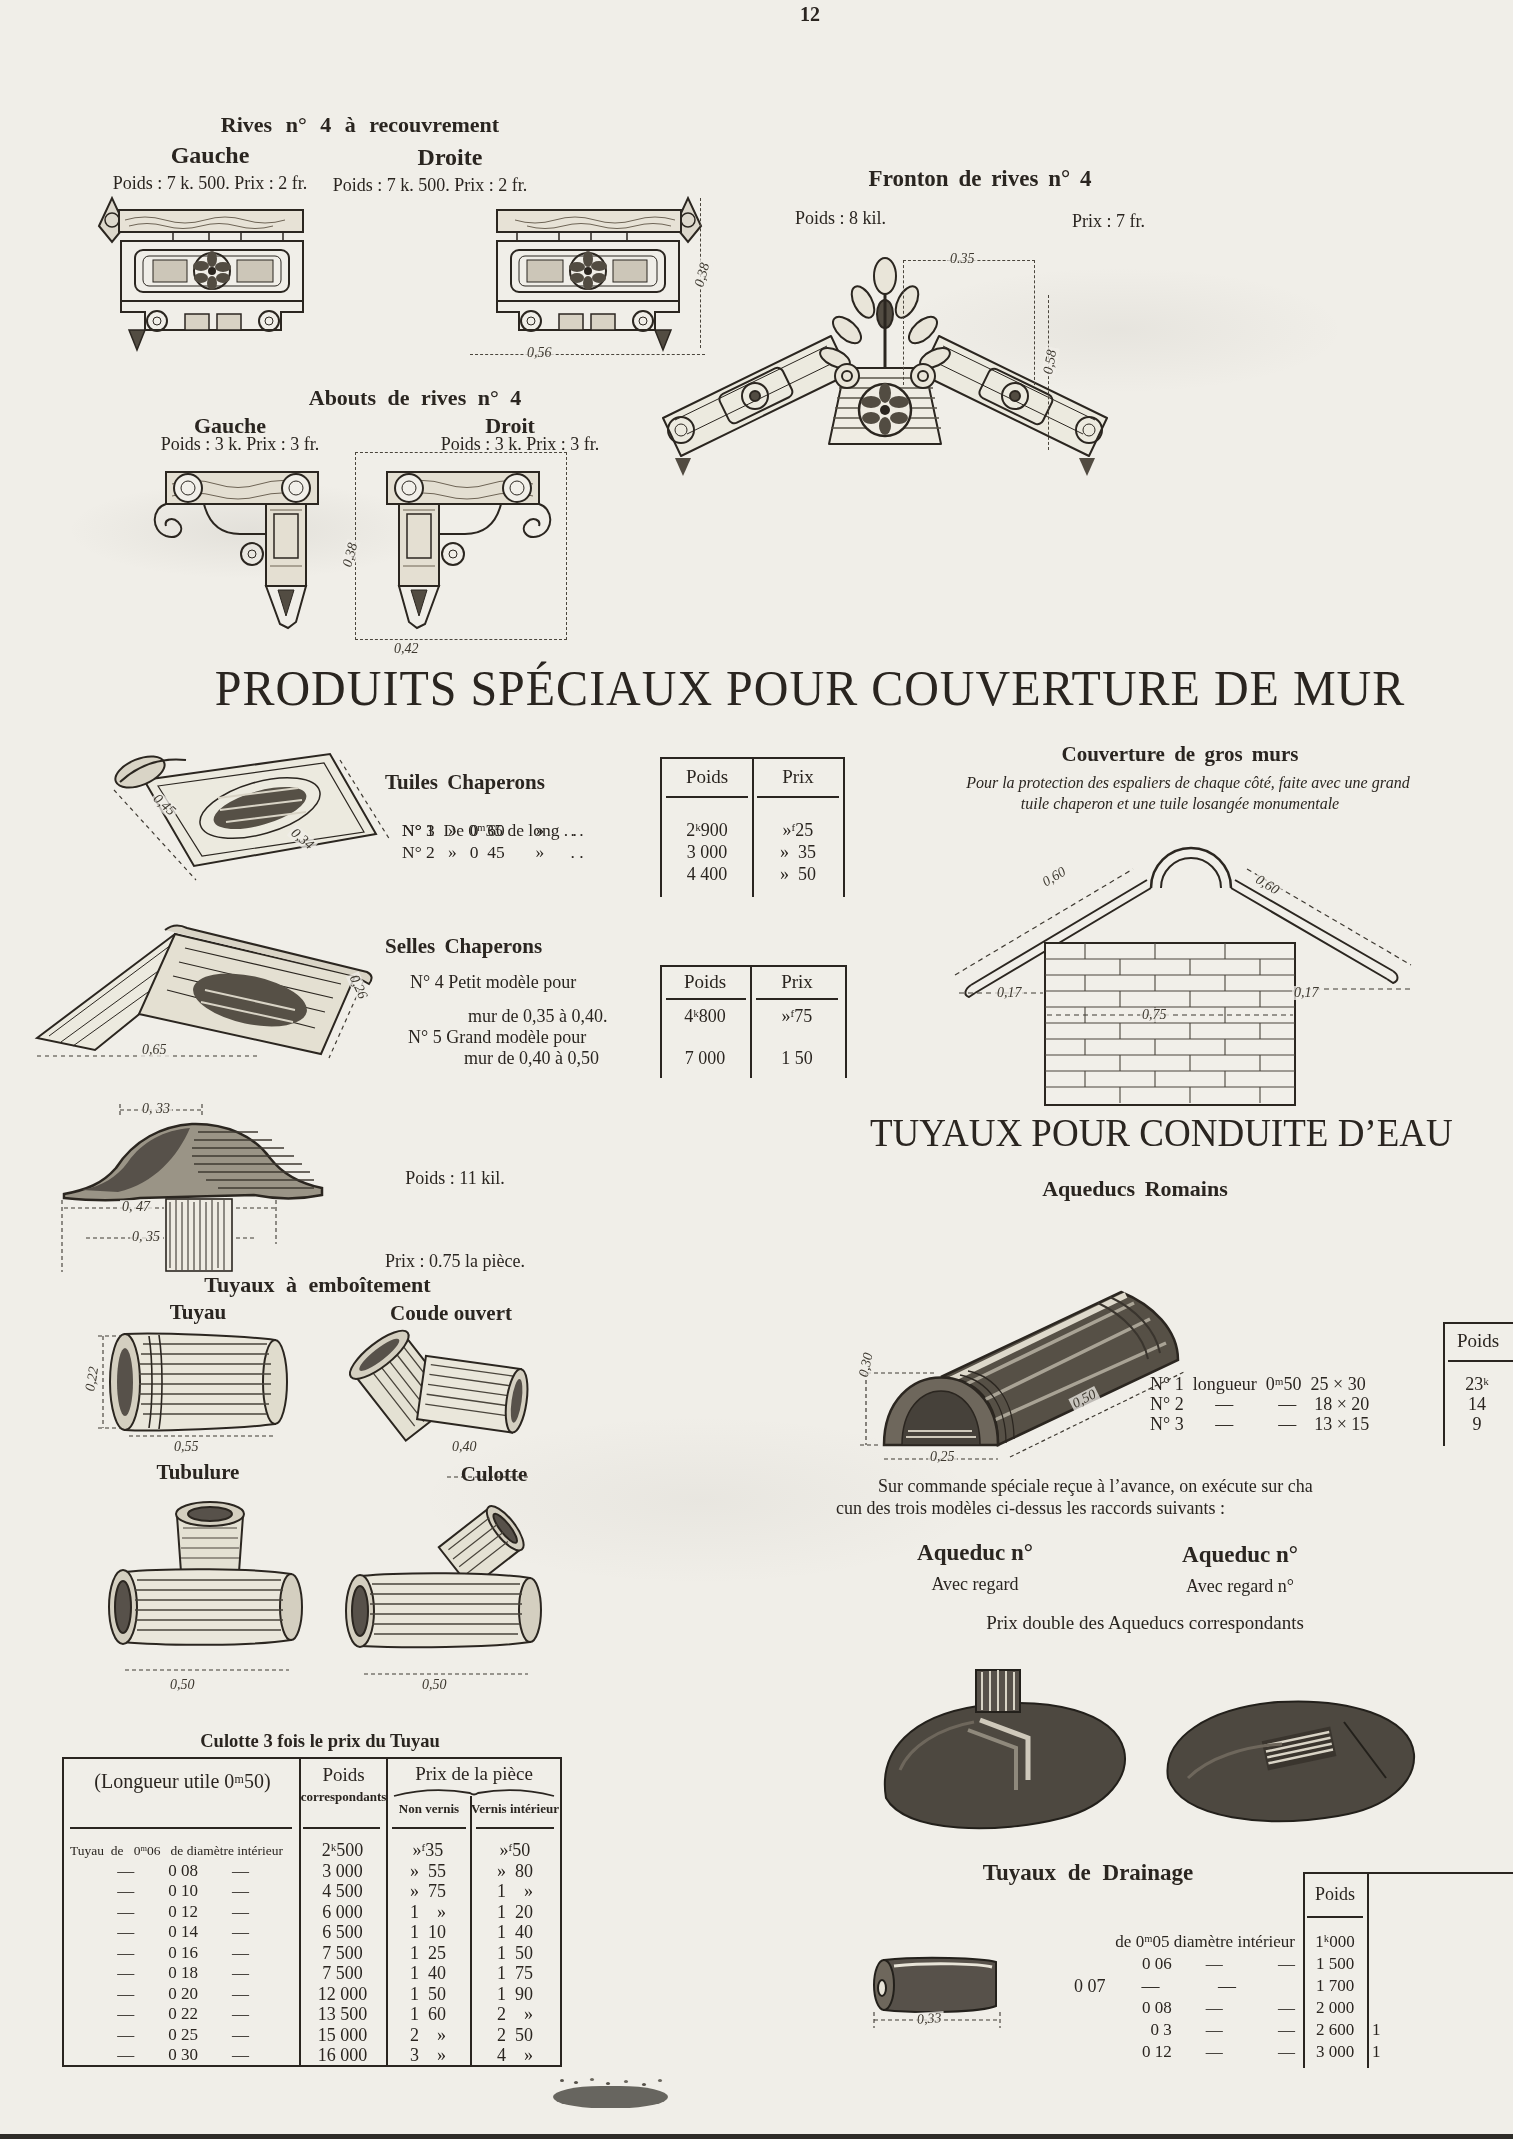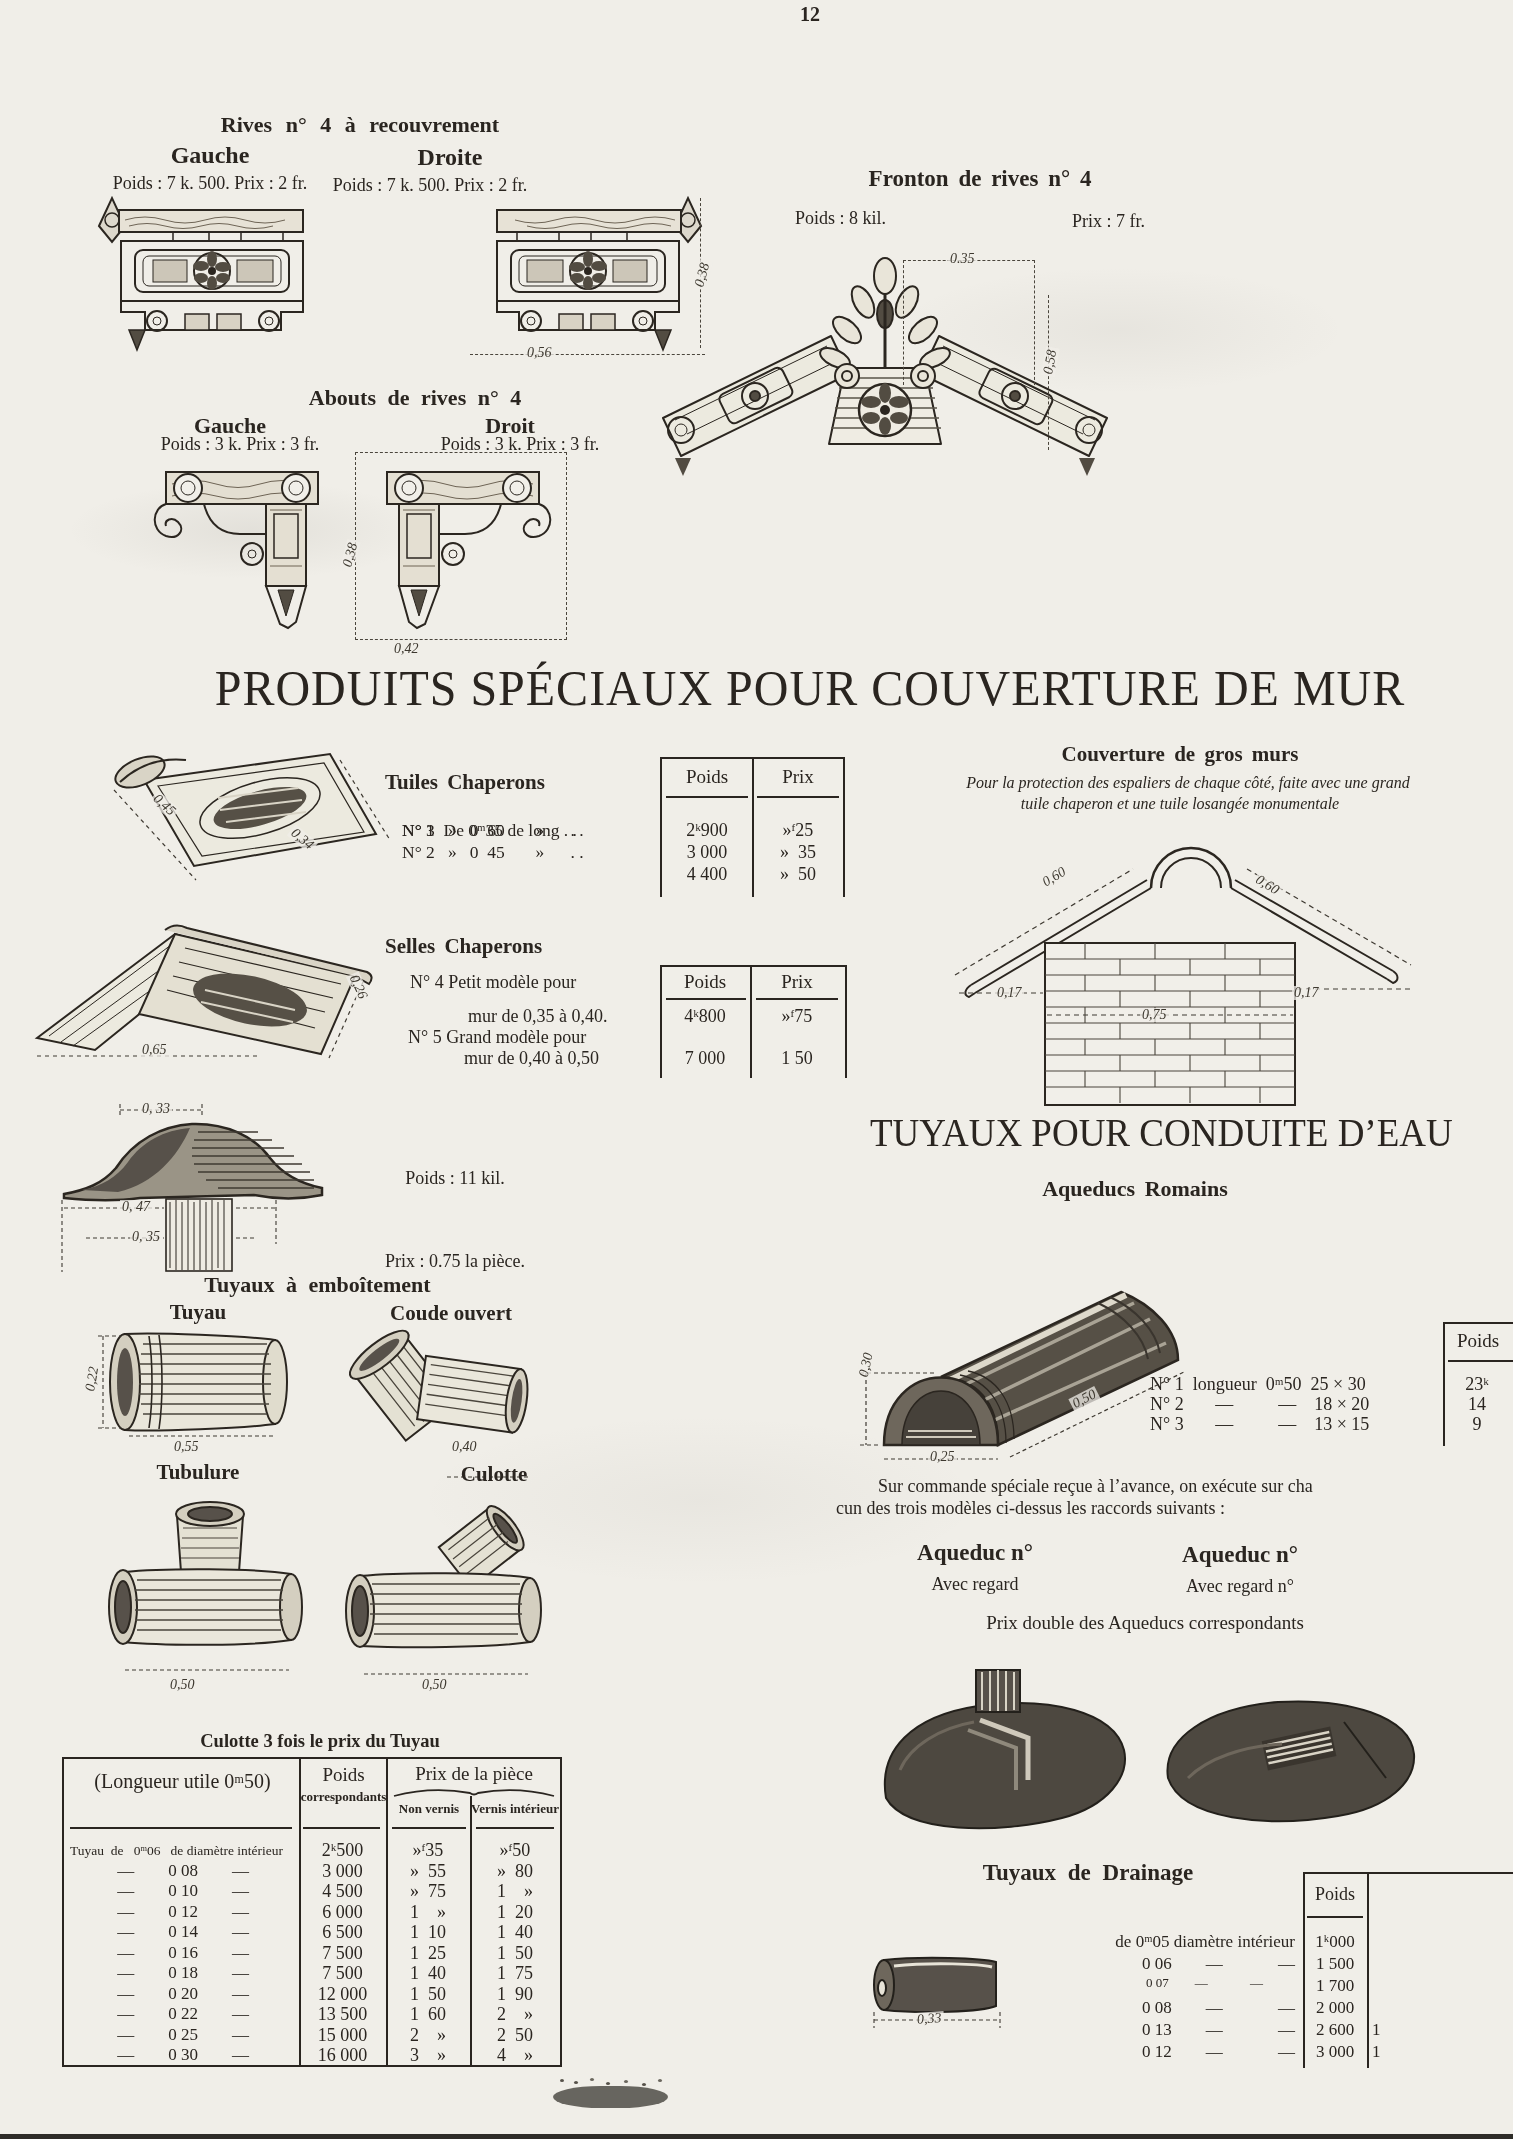--- a/index.html
+++ b/index.html
@@ -545,27 +545,27 @@
   <div class="vline" style="left:1303px;top:1872px;height:196px"></div>
   <div class="vline" style="left:1367px;top:1872px;height:196px"></div>
   <div class="t c" style="left:1305px;top:1884px;width:60px;font-size:18px">Poids</div>
   <div class="hline" style="left:1307px;top:1916px;width:56px;height:1.5px"></div>
   <div class="t r pre" style="left:1035px;top:1932px;width:260px;font-size:17px">de 0ᵐ05 diamètre intérieur</div>
   <div class="t c" style="left:1306px;top:1932px;width:58px;font-size:17px">1ᵏ000</div>
   <div class="t" style="left:1372px;top:1932px;width:26px;font-size:17px"></div>
   <div class="t r pre" style="left:1035px;top:1954px;width:260px;font-size:17px">0 06        —             —</div>
   <div class="t c" style="left:1306px;top:1954px;width:58px;font-size:17px">1 500</div>
   <div class="t" style="left:1372px;top:1954px;width:26px;font-size:17px"></div>
-  <div class="t r pre" style="left:1003px;top:1976px;width:260px;font-size:13px">0 07        —             —</div>
+  <div class="t r pre" style="left:976px;top:1976px;width:260px;font-size:18px">0 07        —             —</div>
   <div class="t c" style="left:1306px;top:1976px;width:58px;font-size:17px">1 700</div>
   <div class="t" style="left:1372px;top:1976px;width:26px;font-size:17px"></div>
   <div class="t r pre" style="left:1035px;top:1998px;width:260px;font-size:17px">0 08        —             —</div>
   <div class="t c" style="left:1306px;top:1998px;width:58px;font-size:17px">2 000</div>
   <div class="t" style="left:1372px;top:1998px;width:26px;font-size:17px"></div>
-  <div class="t r pre" style="left:1035px;top:2020px;width:260px;font-size:17px">0 13        —             —</div>
+  <div class="t r pre" style="left:1035px;top:2020px;width:260px;font-size:17px">0 3        —             —</div>
   <div class="t c" style="left:1306px;top:2020px;width:58px;font-size:17px">2 600</div>
   <div class="t" style="left:1372px;top:2020px;width:26px;font-size:17px">1</div>
   <div class="t r pre" style="left:1035px;top:2042px;width:260px;font-size:17px">0 12        —             —</div>
   <div class="t c" style="left:1306px;top:2042px;width:58px;font-size:17px">3 000</div>
   <div class="t" style="left:1372px;top:2042px;width:26px;font-size:17px">1</div>
 
   <svg class="fig" style="left:862px;top:1950px" width="150" height="80" viewBox="0 0 150 80">
     <g stroke="#23201b" stroke-width="2">
       <path d="M22,10 C60,6 120,8 134,12 L134,56 C120,62 60,64 22,60 Z" fill="#57514a"></path>
       <ellipse cx="22" cy="35" rx="10" ry="25" fill="#6e675c"></ellipse>

